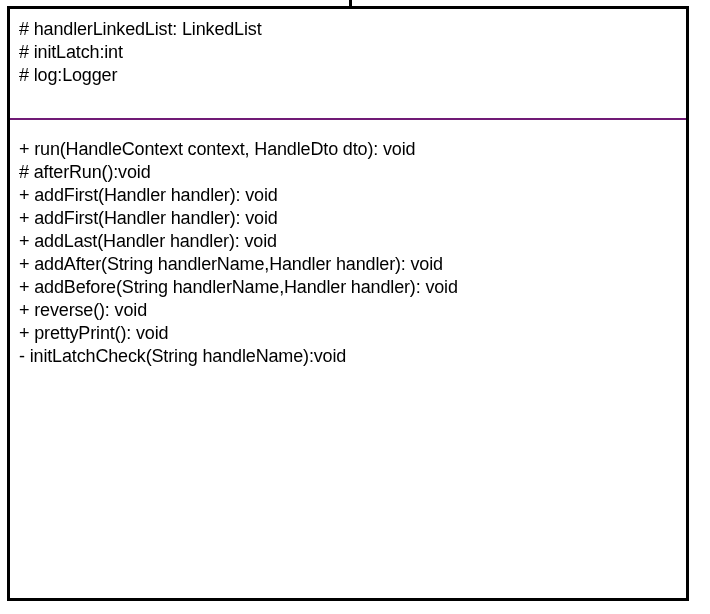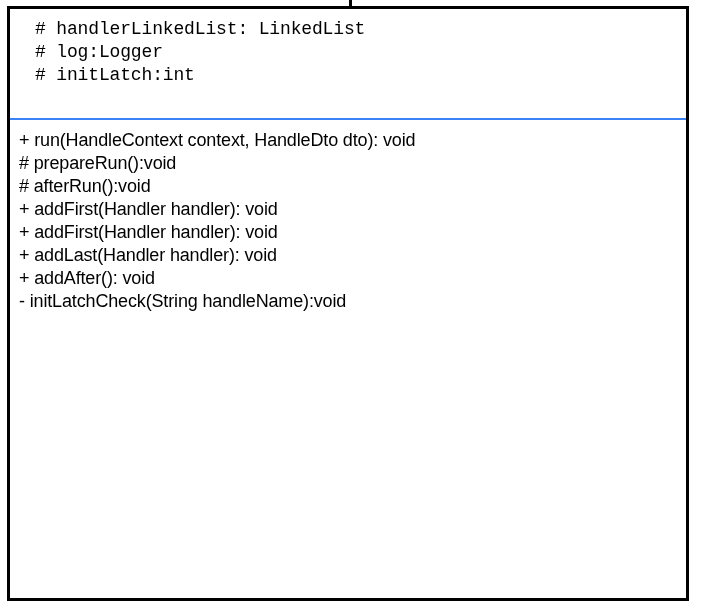--- a/index.html
+++ b/index.html
@@ -59,57 +59,58 @@
     font-size: 19px;
     font-weight: bold;
     color: #000000;
     letter-spacing: -0.1px;
     line-height: 1;
   }
 
   
   #attributes-compartment {
     flex: 0 0 111px;
-    padding: 9px 0 0 25px;
-    border-bottom: 2px solid #3b82f6;
-    font-family: Liberation Mono, monospace;
+    padding: 9px 0 0 9px;
+    border-bottom: 2px solid #701a75;
   }
 
   
   #operations-compartment {
     flex: 1 1 auto;
-    padding: 9px 0 0 9px;
+    padding: 18px 0 0 9px;
   }
 
   .member-line {
     font-size: 18px;
     line-height: 23px;
     color: #000000;
     white-space: nowrap;
     letter-spacing: -0.15px;
   }
 </style>
 </head>
 <body>
 
 <div id="parent-connector"></div>
 
 <div id="class-box">
 
 
   <div class="compartment" id="attributes-compartment">
       <div class="member-line"># handlerLinkedList: LinkedList</div>
+      <div class="member-line"># initLatch:int</div>
       <div class="member-line"># log:Logger</div>
-      <div class="member-line"># initLatch:int</div>
     </div>
 
   <div class="compartment" id="operations-compartment">
       <div class="member-line">+ run(HandleContext context, HandleDto dto): void</div>
-      <div class="member-line"># prepareRun():void</div>
       <div class="member-line"># afterRun():void</div>
       <div class="member-line">+ addFirst(Handler handler): void</div>
       <div class="member-line">+ addFirst(Handler handler): void</div>
       <div class="member-line">+ addLast(Handler handler): void</div>
-      <div class="member-line">+ addAfter(): void</div>
+      <div class="member-line">+ addAfter(String handlerName,Handler handler): void</div>
+      <div class="member-line">+ addBefore(String handlerName,Handler handler): void</div>
+      <div class="member-line">+ reverse(): void</div>
+      <div class="member-line">+ prettyPrint(): void</div>
       <div class="member-line">- initLatchCheck(String handleName):void</div>
     </div>
 
 </div>
 
 </body></html>

